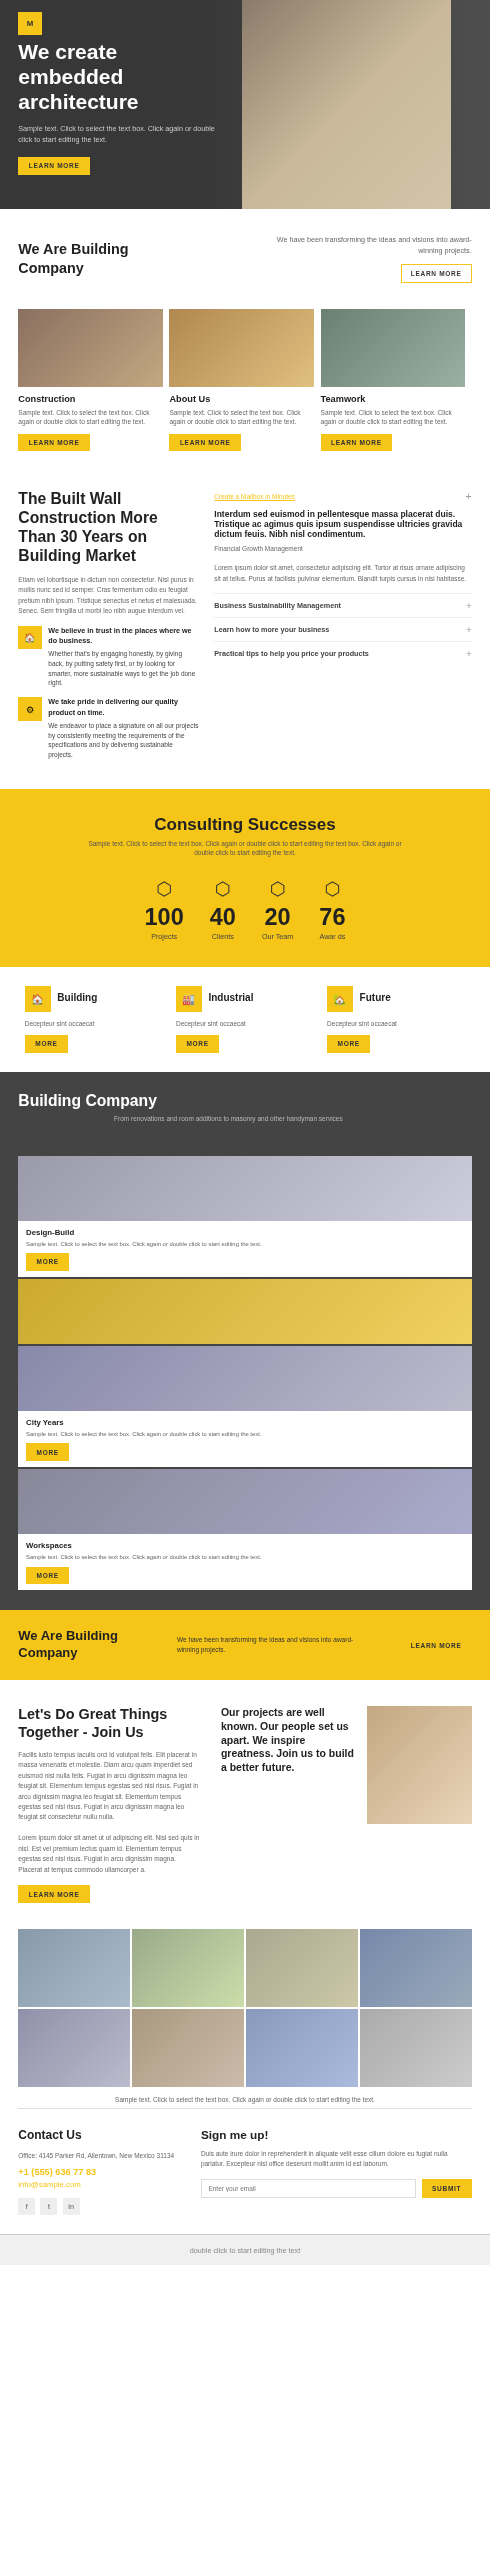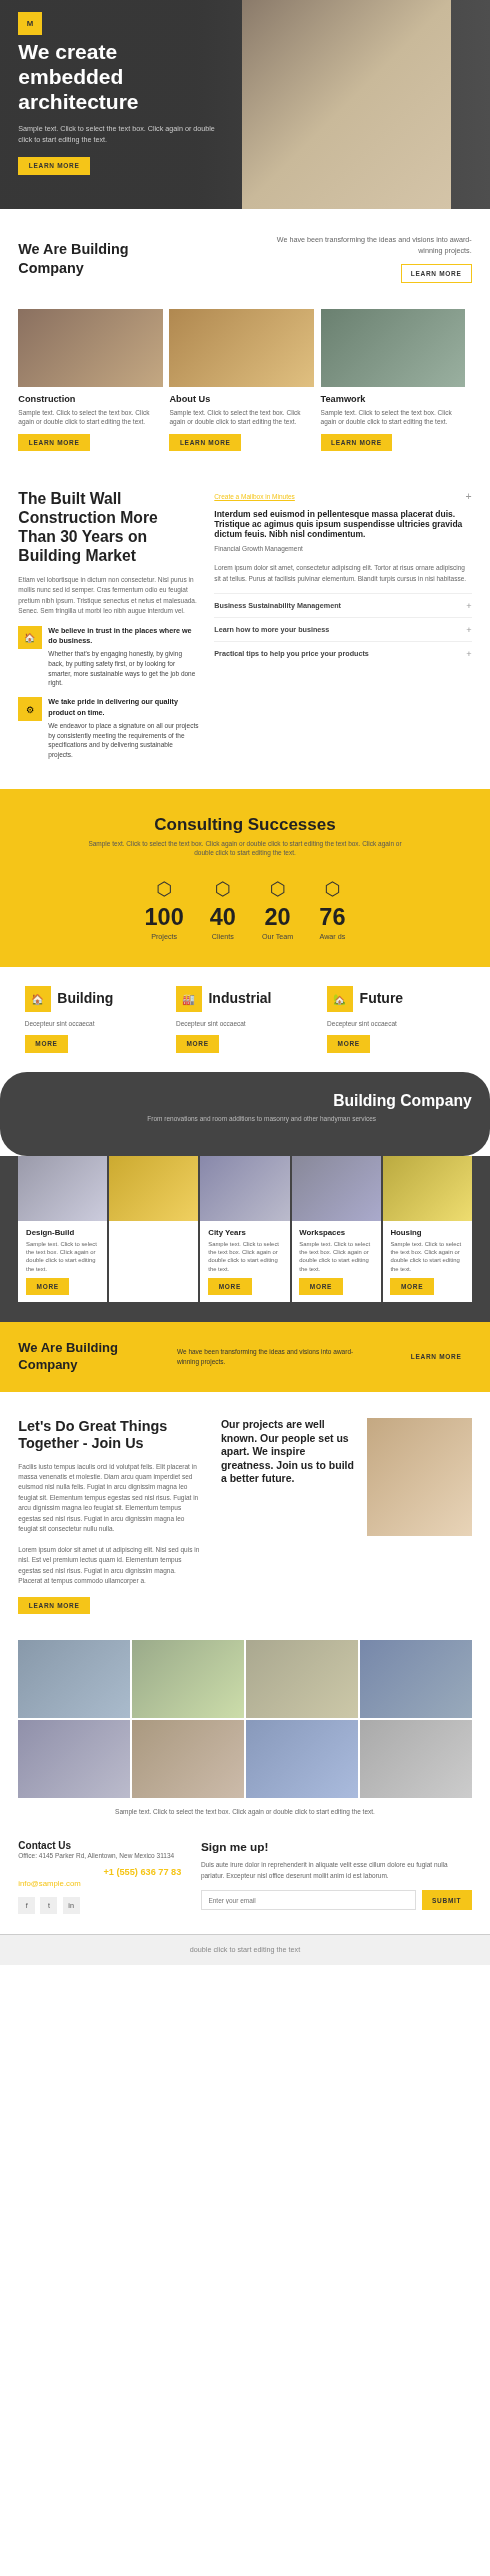--- a/index.html
+++ b/index.html
@@ -316,57 +316,56 @@
     .type-icon-box {
       width: 26px;
       height: 26px;
       background: #f5c518;
       display: flex;
       align-items: center;
       justify-content: center;
       font-size: 10.5px;
     }
     .type-item h3 {
-      font-size: 14px;
+      font-size: 10px;
       font-weight: bold;
       color: #222;
       margin-bottom: 3.9px;
     }
     .type-item p {
       font-size: 6.5px;
       color: #666;
       line-height: 1.5;
       margin-bottom: 6.5px;
     }
 
     
     .building-dark {
       background: #444;
       padding: 19.6px 18.3px;
-      text-align: right;
-      border-radius: 27px;
+      text-align: left;
     }
     .building-dark h2 {
       font-size: 15.7px;
       font-weight: bold;
       color: #fff;
       margin-bottom: 3.9px;
     }
     .building-dark p {
       font-size: 6.5px;
       color: #bbb;
       max-width: 262px;
       margin: 0 auto 13px;
       line-height: 1.5;
     }
 
     
     .six-grid {
       display: grid;
-      grid-template-columns: 1fr 1fr 1fr 1fr 1fr;
+      grid-template-columns: 1fr;
       gap: 2px;
       padding: 0 18.3px 19.6px;
       background: #444;
     }
     .grid-card {
       background: #fff;
       padding: 0;
       overflow: hidden;
     }
     .grid-card-image {
@@ -497,37 +496,36 @@
     .footer-section {
       display: flex;
       gap: 19.6px;
       padding: 19.6px 18.3px;
       background: #fff;
     }
     .contact-col {
       flex: 0 0 163px;
     }
     .contact-col h3 {
-      font-size: 10px;
-      font-weight: bold;
-      color: #222;
-      margin-bottom: 0;
+      font-size: 12px;
+      font-weight: bold;
+      color: #222;
+      margin-bottom: 9px;
     }
     .contact-col p {
       font-size: 6.5px;
       color: #666;
       line-height: 1.6;
       margin-bottom: 5.2px;
     }
     .contact-phone {
       font-size: 9.2px;
       font-weight: bold;
       color: #f5c518;
       margin-bottom: 2.6px;
-      text-align: right;
     }
     .contact-email {
       font-size: 7.8px;
       color: #f5c518;
       margin-bottom: 9.2px;
     }
     .social-icons {
       display: flex;
       gap: 5.2px;
     }
@@ -764,28 +762,20 @@
     </div>
   </div>
   <div class="grid-card">
     <div class="grid-card-image workspaces"></div>
     <div class="grid-card-content">
       <h3>Workspaces</h3>
       <p>Sample text. Click to select the text box. Click again or double click to start editing the text.</p>
       <button class="btn-yellow">MORE</button>
     </div>
   </div>
-  <div class="grid-card">
-    <div class="grid-card-image housing"></div>
-    <div class="grid-card-content">
-      <h3>Housing</h3>
-      <p>Sample text. Click to select the text box. Click again or double click to start editing the text.</p>
-      <button class="btn-yellow">MORE</button>
-    </div>
-  </div>
 </div>
 
 <section class="yellow-cta">
   <h2>We Are Building Company</h2>
   <p>We have been transforming the ideas and visions into award-winning projects.</p>
   <button class="btn-yellow-outline">LEARN MORE</button>
 </section>
 
 <section class="great-things">
   <div class="great-things-left">

